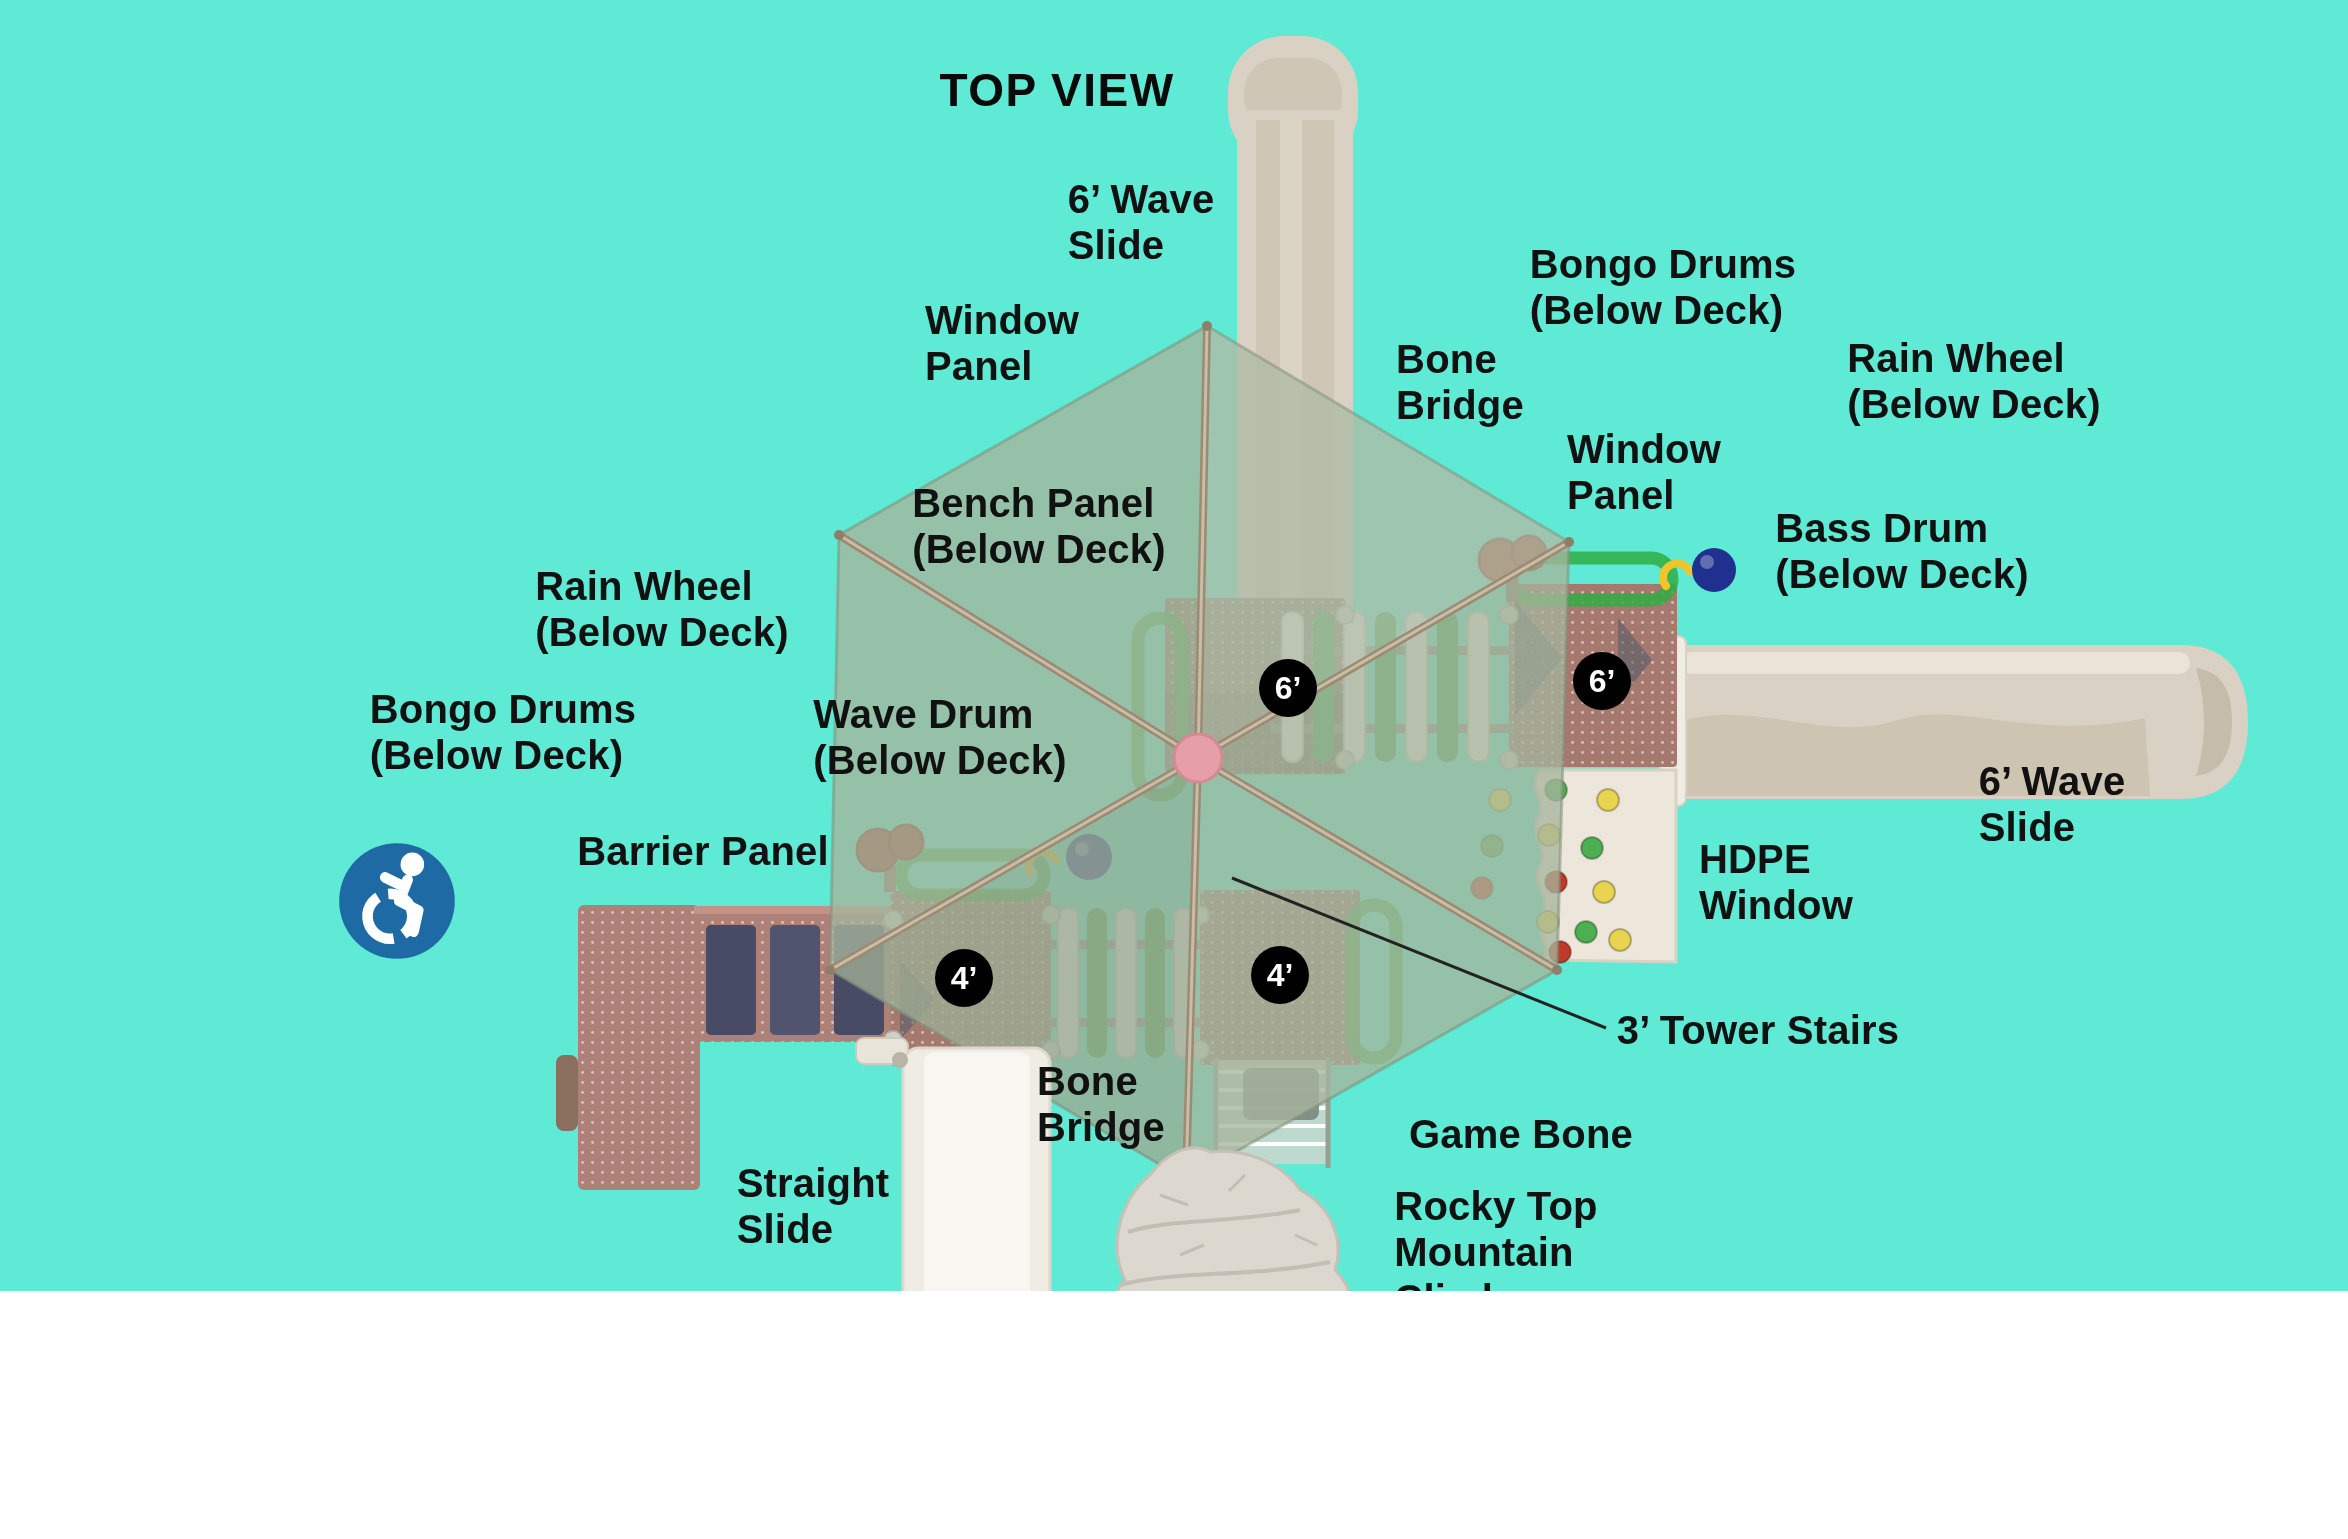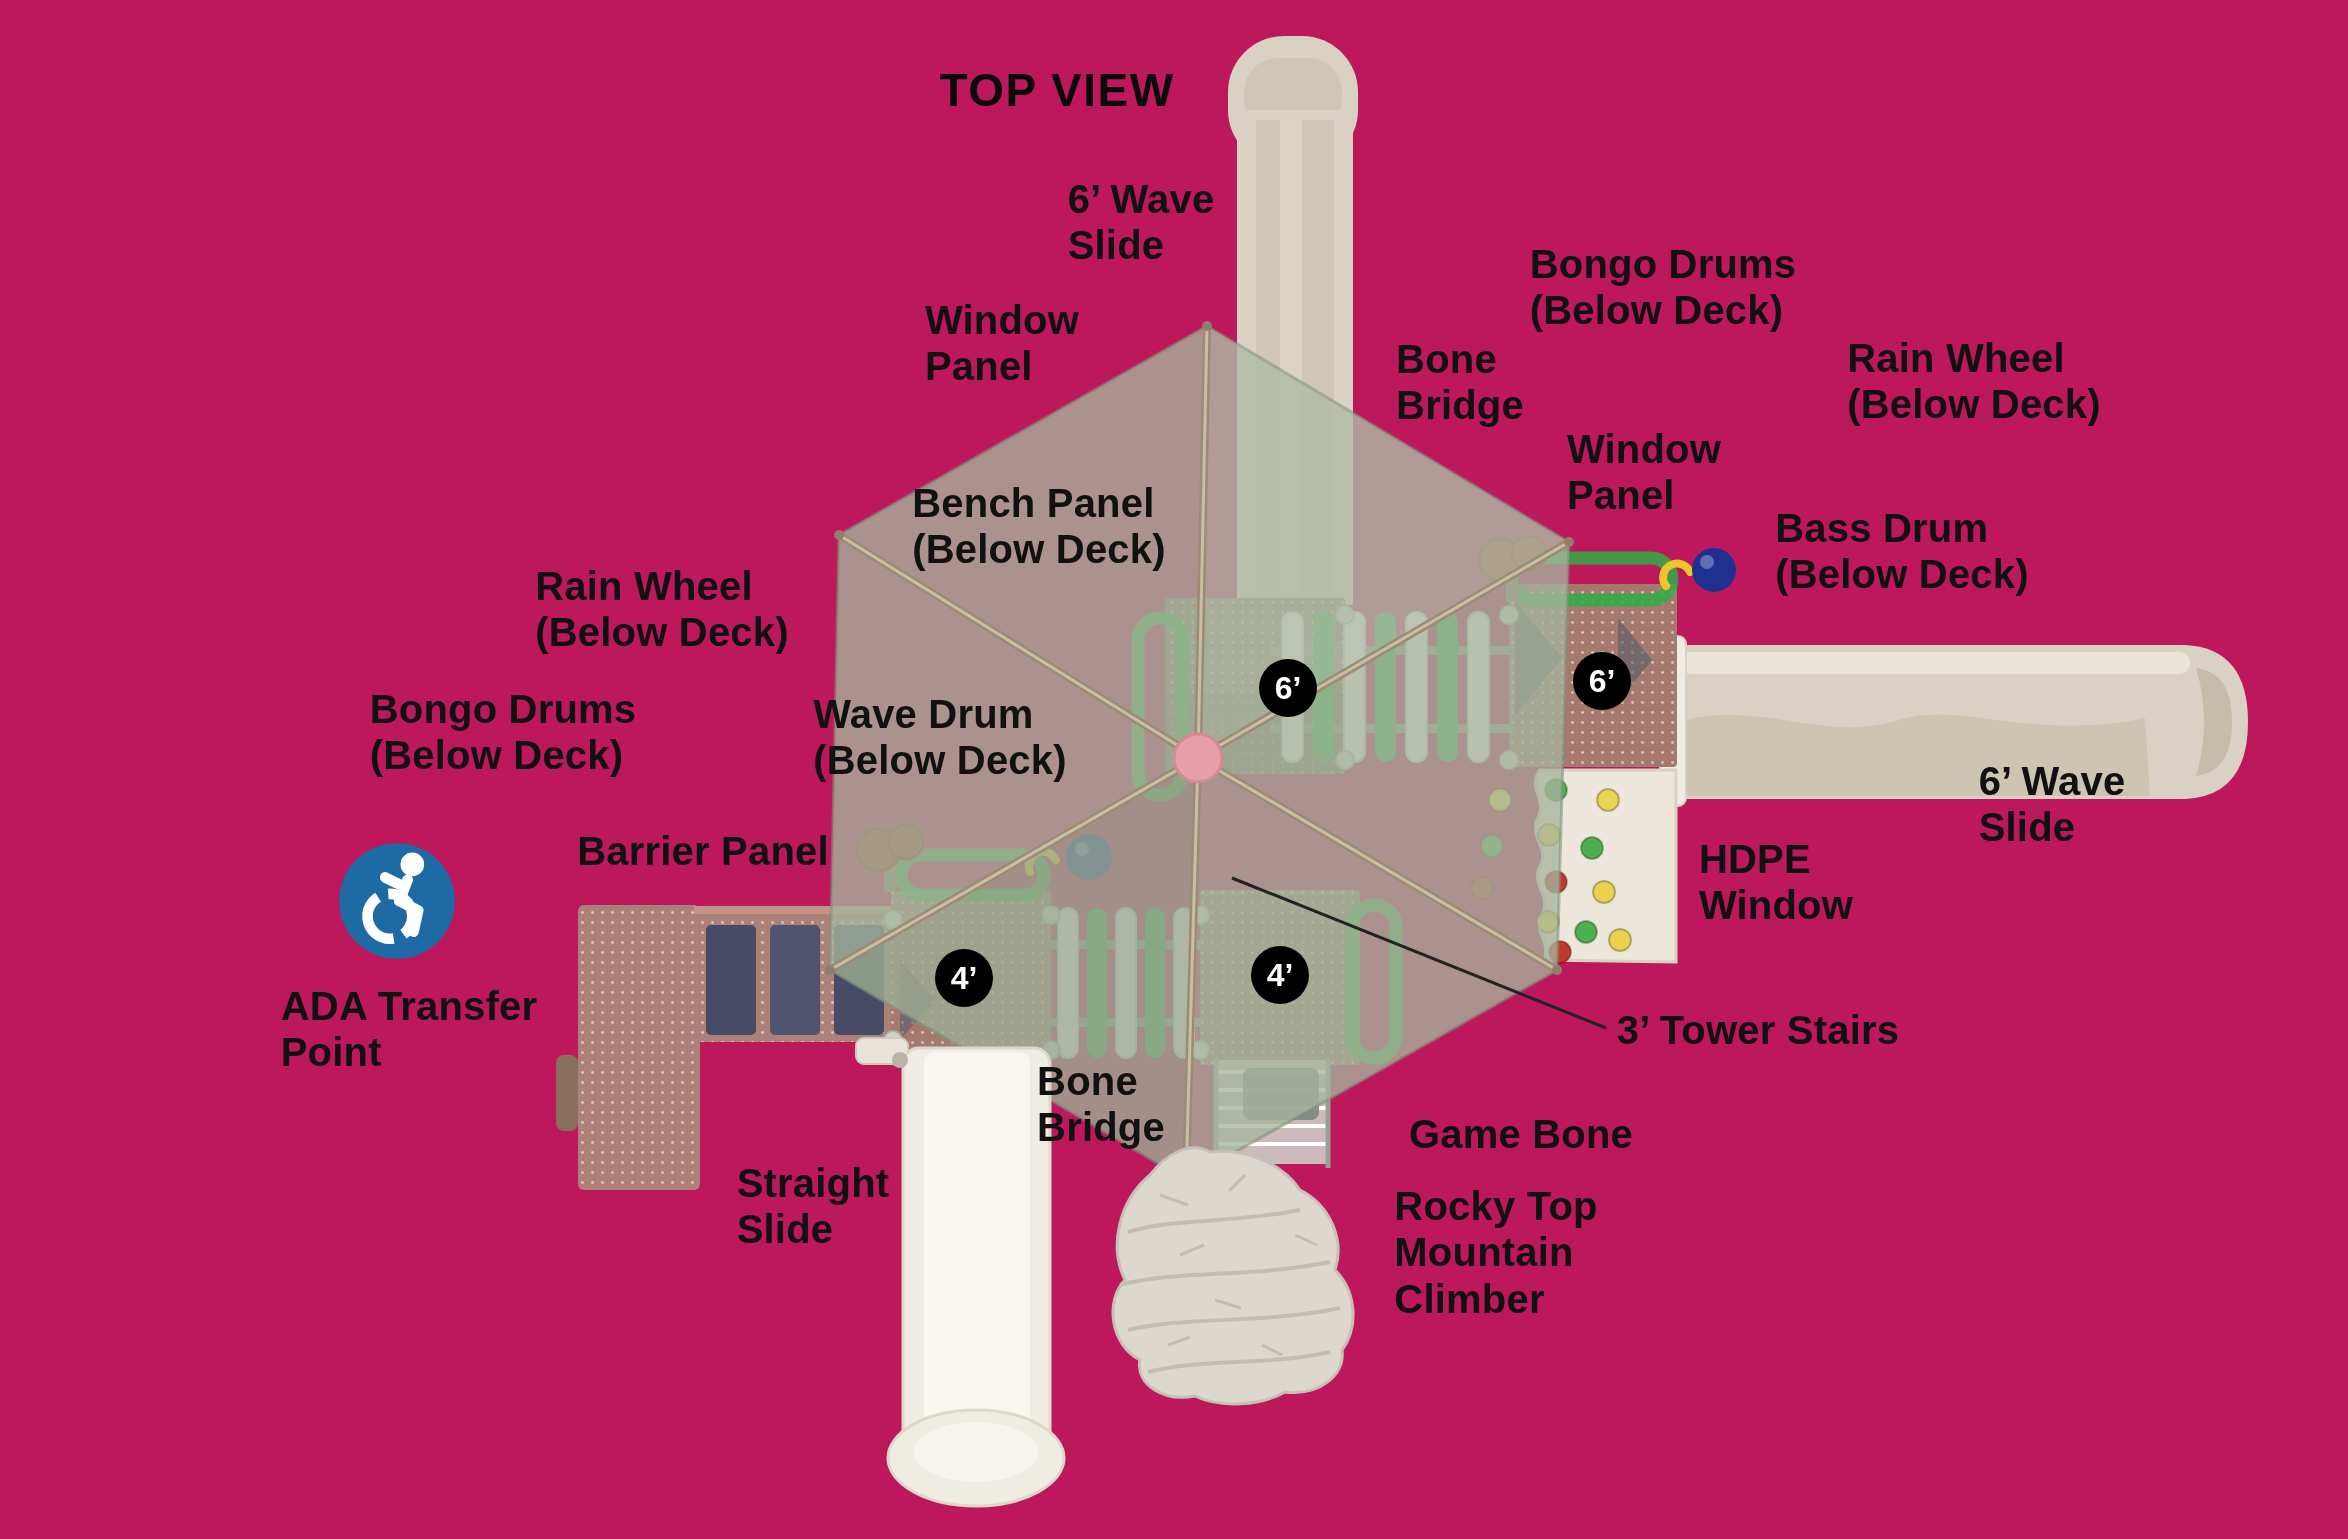--- a/index.html
+++ b/index.html
@@ -1,17 +1,17 @@
 <!DOCTYPE html>
 <html><head>
 <meta charset="utf-8">
 <style>
   html,body{margin:0;padding:0;background:#fff;}
   #stage{
-    position:relative;width:2348px;height:1539px;overflow:hidden;background:#be185d;
+    position:relative;width:2348px;height:1291px;overflow:hidden;background:#5eead4;
     font-family:"Liberation Sans",sans-serif;
   }
   svg.scene{position:absolute;left:0;top:0;}
   .lbl{
     position:absolute;transform:translate(-50%,-50%);
     white-space:pre-line;
     font-weight:700;font-size:40px;line-height:1.16;color:#111;
     letter-spacing:0.2px;
   }
   .title{
@@ -282,22 +282,20 @@
 Panel</div>
   <div class="lbl" style="left:1039px;top:526px">Bench Panel
 (Below Deck)</div>
   <div class="lbl" style="left:662px;top:609px">Rain Wheel
 (Below Deck)</div>
   <div class="lbl" style="left:503px;top:732px">Bongo Drums
 (Below Deck)</div>
   <div class="lbl" style="left:940px;top:737px">Wave Drum
 (Below Deck)</div>
   <div class="lbl" style="left:703px;top:851px">Barrier Panel</div>
-  <div class="lbl" style="left:409px;top:1029px">ADA Transfer
-Point</div>
   <div class="lbl" style="left:813px;top:1206px">Straight
 Slide</div>
   <div class="lbl" style="left:1101px;top:1104px">Bone
 Bridge</div>
   <div class="lbl" style="left:1663px;top:287px">Bongo Drums
 (Below Deck)</div>
   <div class="lbl" style="left:1460px;top:382px">Bone
 Bridge</div>
   <div class="lbl" style="left:1974px;top:381px">Rain Wheel
 (Below Deck)</div>

